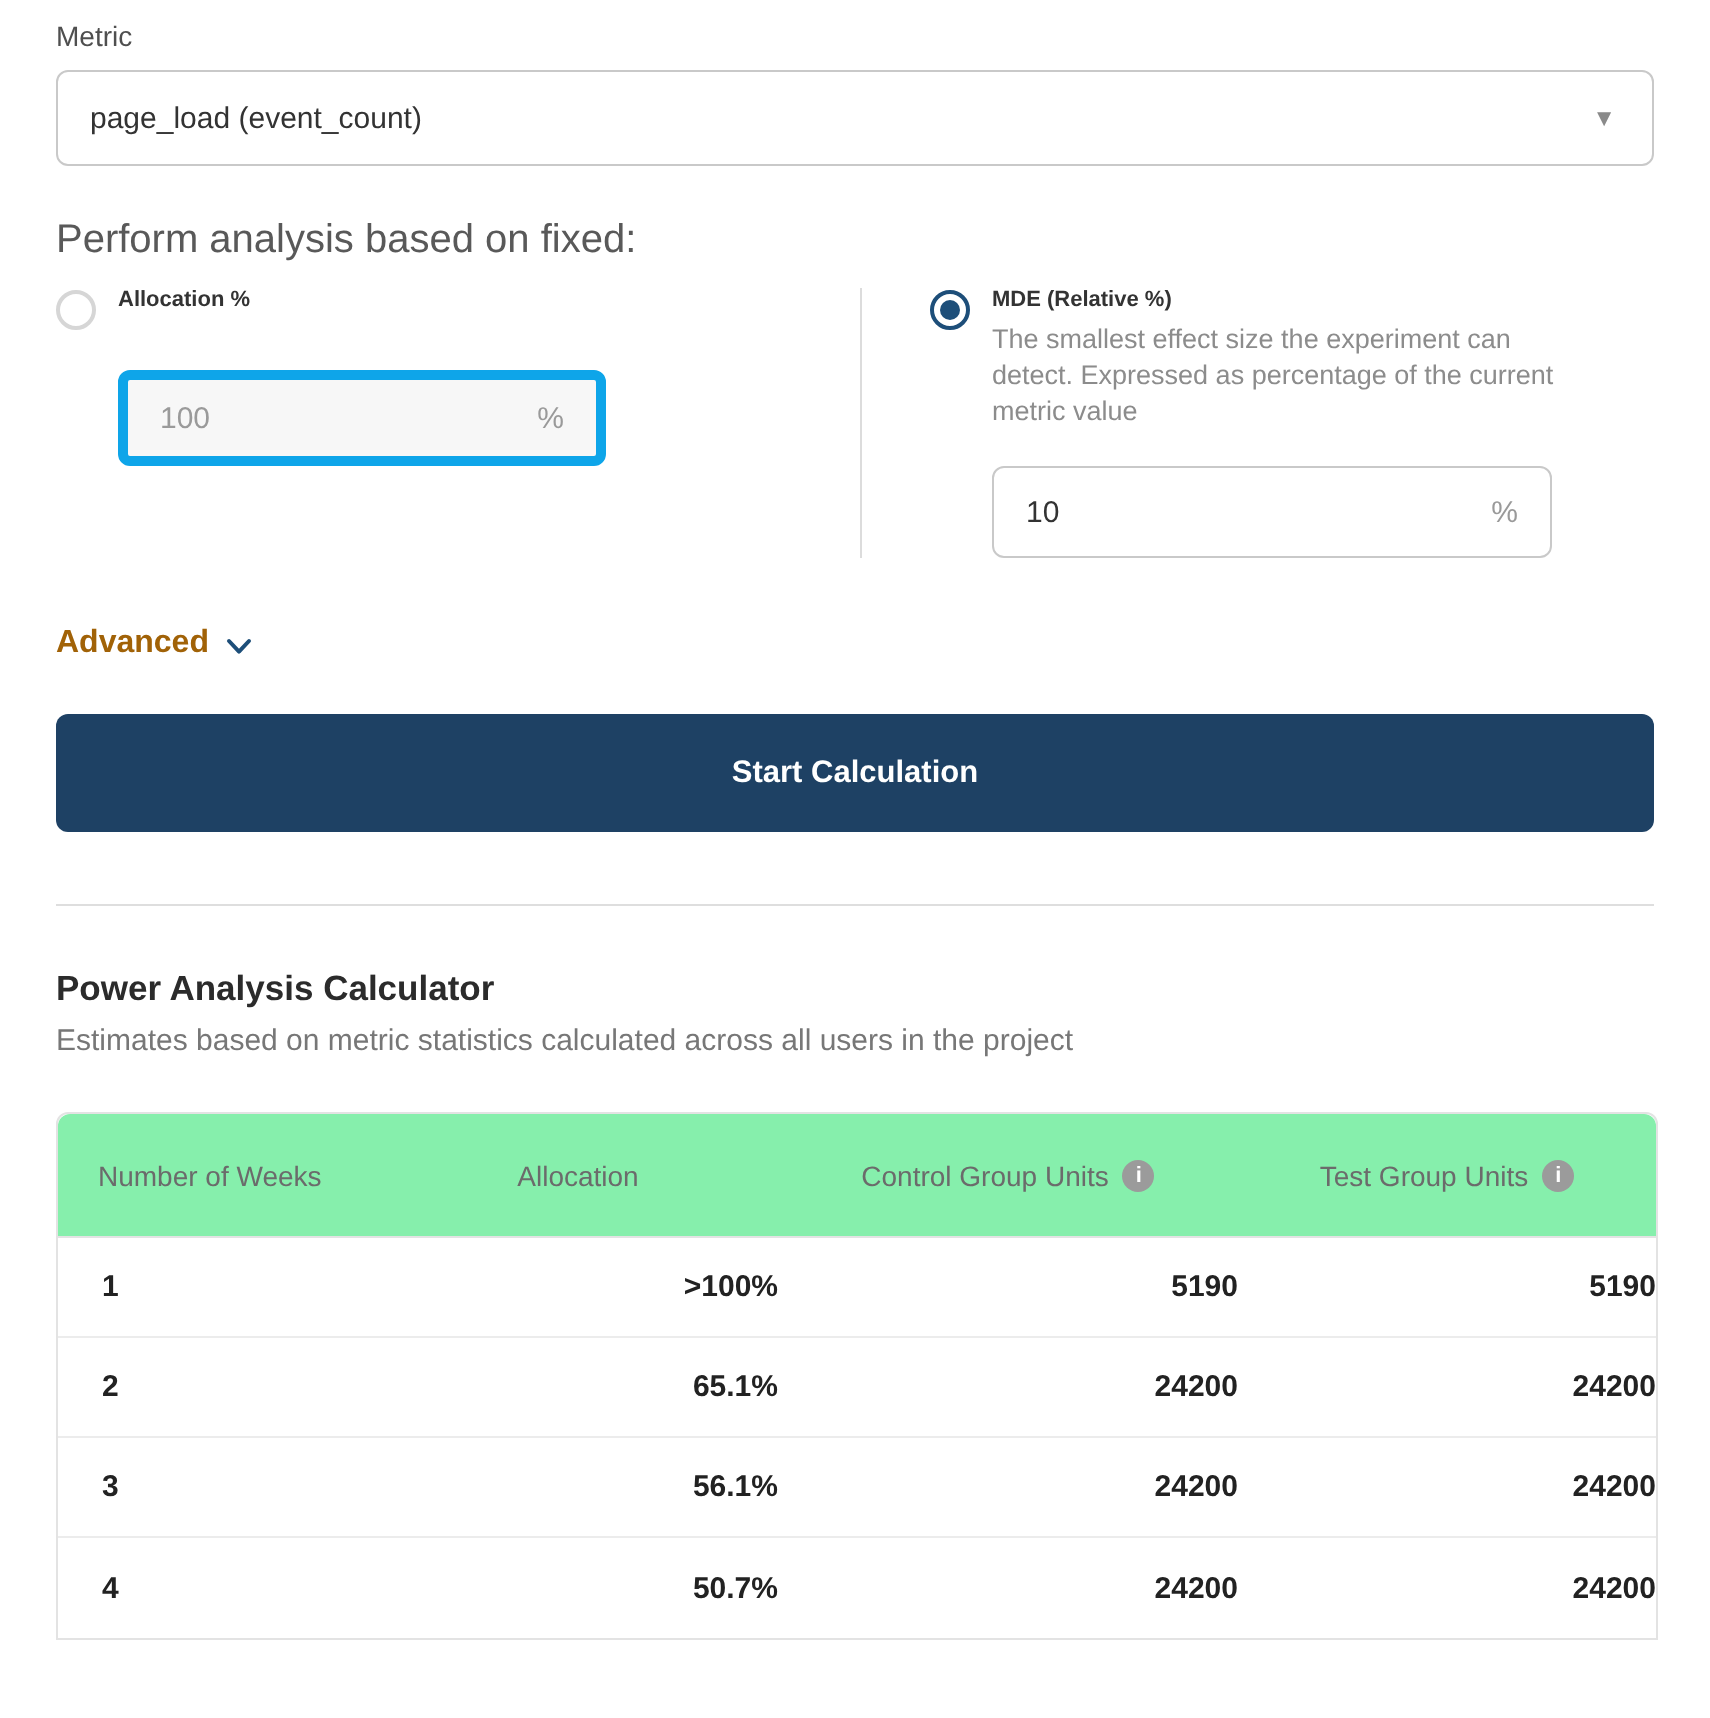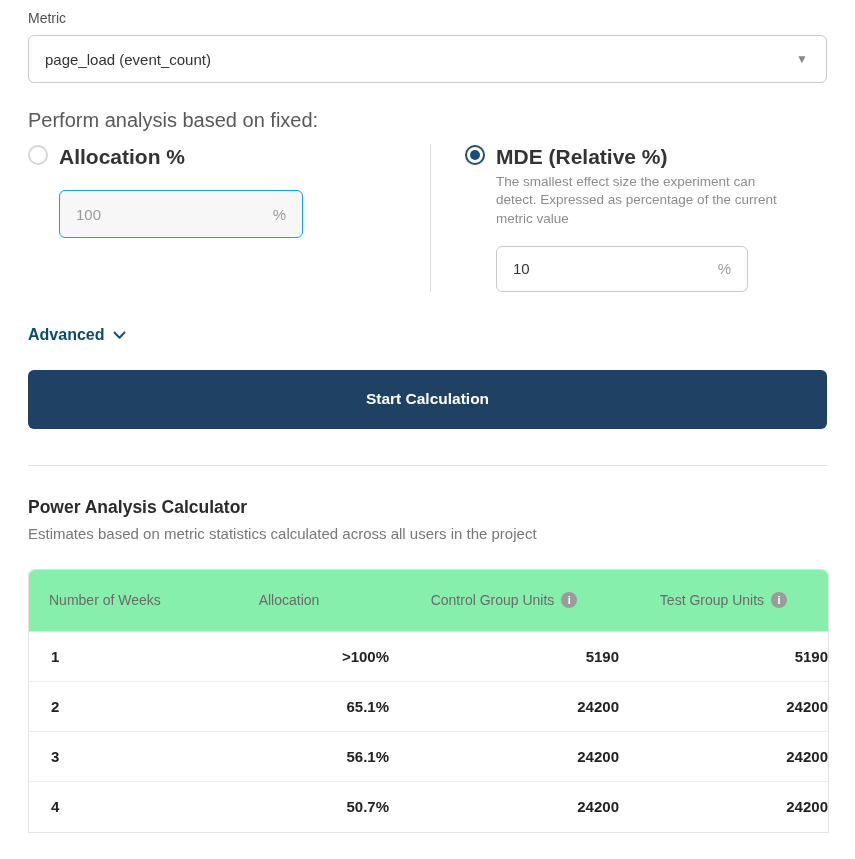--- a/index.html
+++ b/index.html
@@ -33,48 +33,48 @@
     margin-top: 1px; cursor: pointer; background: #fff;
   }
   .radio.off { border: 2px solid #d6d6d6; }
   .radio.on {
     border: 2px solid #1d4e79;
     display: flex; align-items: center; justify-content: center;
   }
   .radio.on::after {
     content: ""; width: 10px; height: 10px; border-radius: 50%; background: #1d4e79;
   }
-  .option-title { font-size: 21px; font-weight: 700; color: #333; line-height: 1.25; }
+  .option-title { font-size: 11px; font-weight: 700; color: #333; line-height: 1.25; }
   .option-desc { font-size: 13.5px; color: #8c8c8c; line-height: 1.35; margin-top: 3px; }
   .desc-narrow { max-width: 285px; }
   .desc-wide { max-width: 300px; }
 
   .pct-input {
     display: flex; align-items: center; justify-content: space-between;
     border-radius: 6px; padding: 0 16px;
   }
   .pct-input input {
     border: none; outline: none; background: transparent;
     font-family: inherit; font-size: 15px; width: 120px; color: #333;
   }
   .pct-suffix { font-size: 15px; color: #9a9a9a; }
   .input-alloc {
     margin: 20px 0 0 31px; width: 244px; height: 48px;
-    background: #f7f7f7; border: 1px solid #0ea5e9;
+    background: #f7f7f7; border: 5px solid #0ea5e9;
   }
   .input-alloc input { color: #9a9a9a; }
   .input-mde {
-    margin: 18px 0 0 31px; width: 252px; height: 46px;
+    margin: 18px 0 0 31px; width: 280px; height: 46px;
     background: #ffffff; border: 1px solid #c9c9c9;
   }
 
   
   .advanced {
     margin-top: 34px; display: inline-flex; align-items: center; gap: 9px;
-    font-size: 16px; font-weight: 700; color: #0c4a6e; cursor: pointer;
+    font-size: 16px; font-weight: 700; color: #a16207; cursor: pointer;
   }
   .chevron { display: inline-flex; margin-top: 2px; }
 
   
   .start-btn {
     margin-top: 26px; width: 799px; height: 59px;
     background: #1e4164; border: none; border-radius: 6px;
     color: #ffffff; font-family: inherit; font-size: 15.5px; font-weight: 700;
     cursor: pointer; display: flex; align-items: center; justify-content: center;
   }

